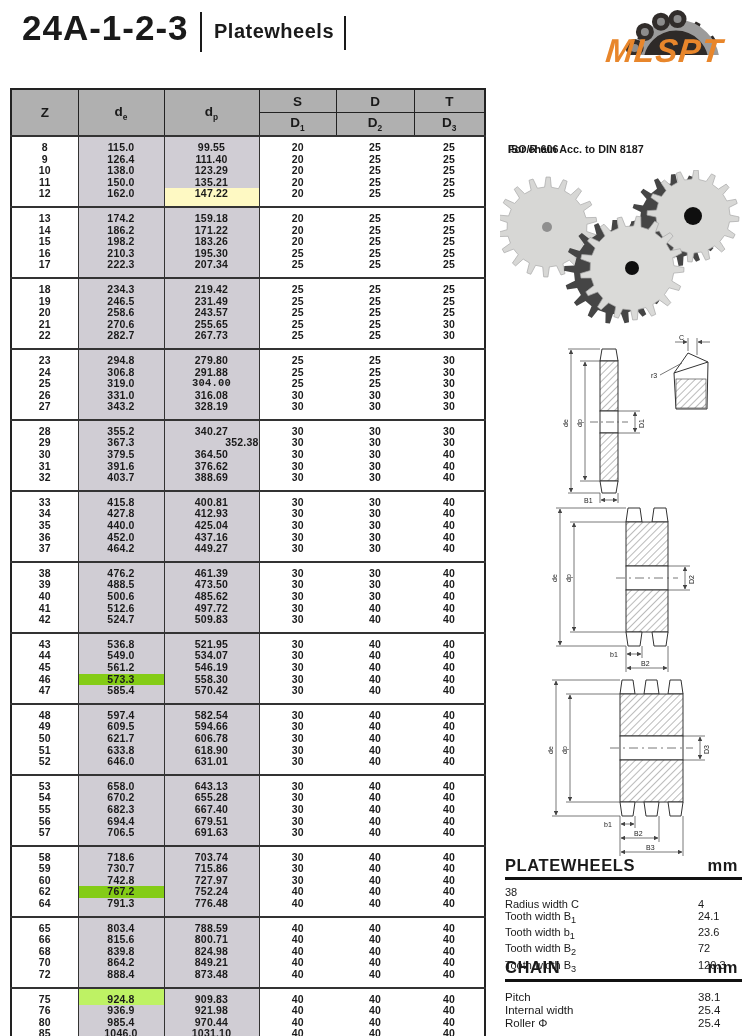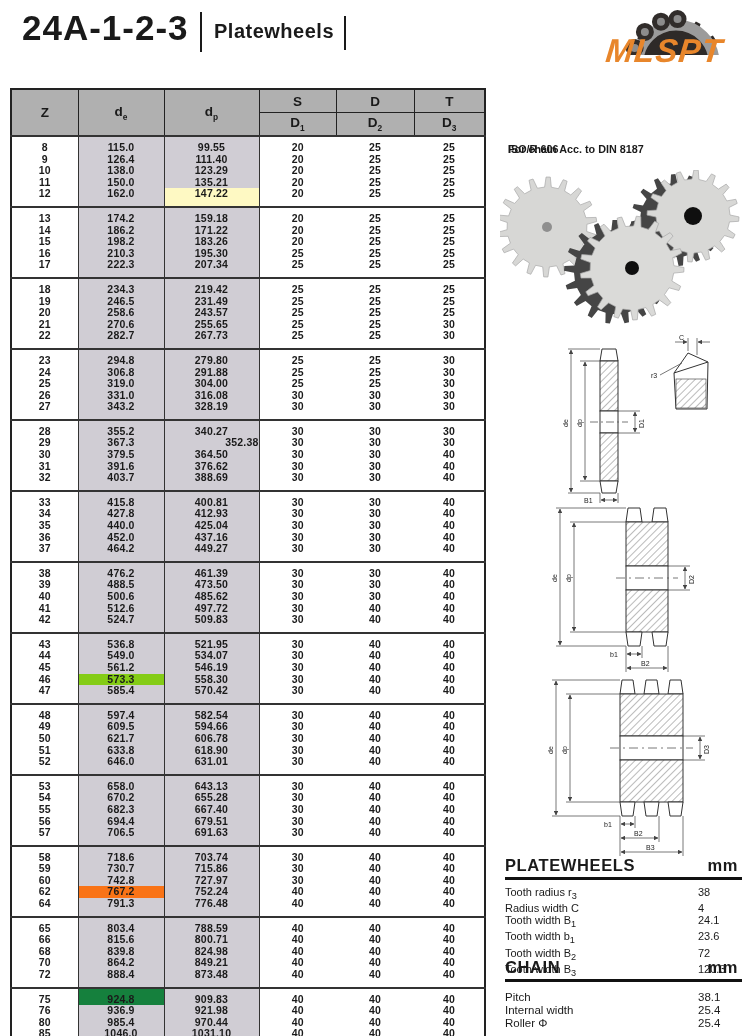--- a/index.html
+++ b/index.html
@@ -244,21 +244,21 @@
           <td class="col-z">24</td>
           <td class="col-de" style="background: rgb(208, 205, 212);">306.8</td>
           <td class="col-dp" style="background: rgb(208, 205, 212);">291.88</td>
           <td class="col-d1">25</td>
           <td class="col-d2">25</td>
           <td class="col-d3">30</td>
         </tr>
         <tr>
           <td class="col-z">25</td>
           <td class="col-de" style="background: rgb(208, 205, 212);">319.0</td>
-          <td class="col-dp" style="background: rgb(208, 205, 212);">304.00</td>
+          <td class="col-dp" style="background: rgb(208, 205, 212); font-family: Liberation Mono, monospace;">304.00</td>
           <td class="col-d1">25</td>
           <td class="col-d2">25</td>
           <td class="col-d3">30</td>
         </tr>
         <tr>
           <td class="col-z">26</td>
           <td class="col-de" style="background: rgb(208, 205, 212);">331.0</td>
           <td class="col-dp" style="background: rgb(208, 205, 212);">316.08</td>
           <td class="col-d1">30</td>
           <td class="col-d2">30</td>
@@ -545,21 +545,21 @@
         <tr>
           <td class="col-z">60</td>
           <td class="col-de" style="background: rgb(208, 205, 212);">742.8</td>
           <td class="col-dp" style="background: rgb(208, 205, 212);">727.97</td>
           <td class="col-d1">30</td>
           <td class="col-d2">40</td>
           <td class="col-d3">40</td>
         </tr>
         <tr>
           <td class="col-z">62</td>
-          <td class="col-de" style="background: #f97316;">767.2</td>
+          <td class="col-de" style="background: #84cc16;">767.2</td>
           <td class="col-dp" style="background: rgb(208, 205, 212);">752.24</td>
           <td class="col-d1">40</td>
           <td class="col-d2">40</td>
           <td class="col-d3">40</td>
         </tr>
         <tr>
           <td class="col-z">64</td>
           <td class="col-de" style="background: rgb(208, 205, 212);">791.3</td>
           <td class="col-dp" style="background: rgb(208, 205, 212);">776.48</td>
           <td class="col-d1">40</td>
@@ -605,21 +605,21 @@
           <td class="col-de" style="background: rgb(208, 205, 212);">888.4</td>
           <td class="col-dp" style="background: rgb(208, 205, 212);">873.48</td>
           <td class="col-d1">40</td>
           <td class="col-d2">40</td>
           <td class="col-d3">40</td>
         </tr>
       </tbody>
       <tbody>
         <tr>
           <td class="col-z">75</td>
-          <td class="col-de" style="background: #15803d;">924.8</td>
+          <td class="col-de" style="background: #bef264;">924.8</td>
           <td class="col-dp" style="background: rgb(208, 205, 212);">909.83</td>
           <td class="col-d1">40</td>
           <td class="col-d2">40</td>
           <td class="col-d3">40</td>
         </tr>
         <tr>
           <td class="col-z">76</td>
           <td class="col-de" style="background: rgb(208, 205, 212);">936.9</td>
           <td class="col-dp" style="background: rgb(208, 205, 212);">921.98</td>
           <td class="col-d1">40</td>
@@ -786,21 +786,20 @@
     <text class="dim" x="106" y="186">B3</text>
   </svg>
 
   <div class="spec-block" style="top:856px;">
     <div class="spec-head">
       <span>PLATEWHEELS</span>
       <span>mm</span>
     </div>
     <div class="spec-rows" id="pw-rows">
         <div class="spec-row">
-          <span class="lbl">Tooth radius r<sub>3</sub></span>
           <span class="val">38</span>
         </div>
         <div class="spec-row">
           <span class="lbl">Radius width C</span>
           <span class="val">4</span>
         </div>
         <div class="spec-row">
           <span class="lbl">Tooth width B<sub>1</sub></span>
           <span class="val">24.1</span>
         </div>

